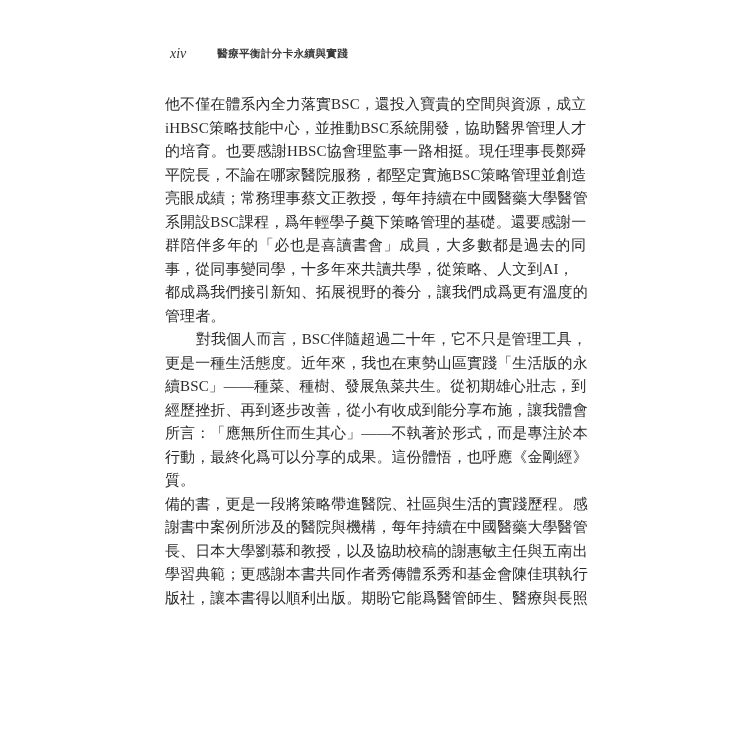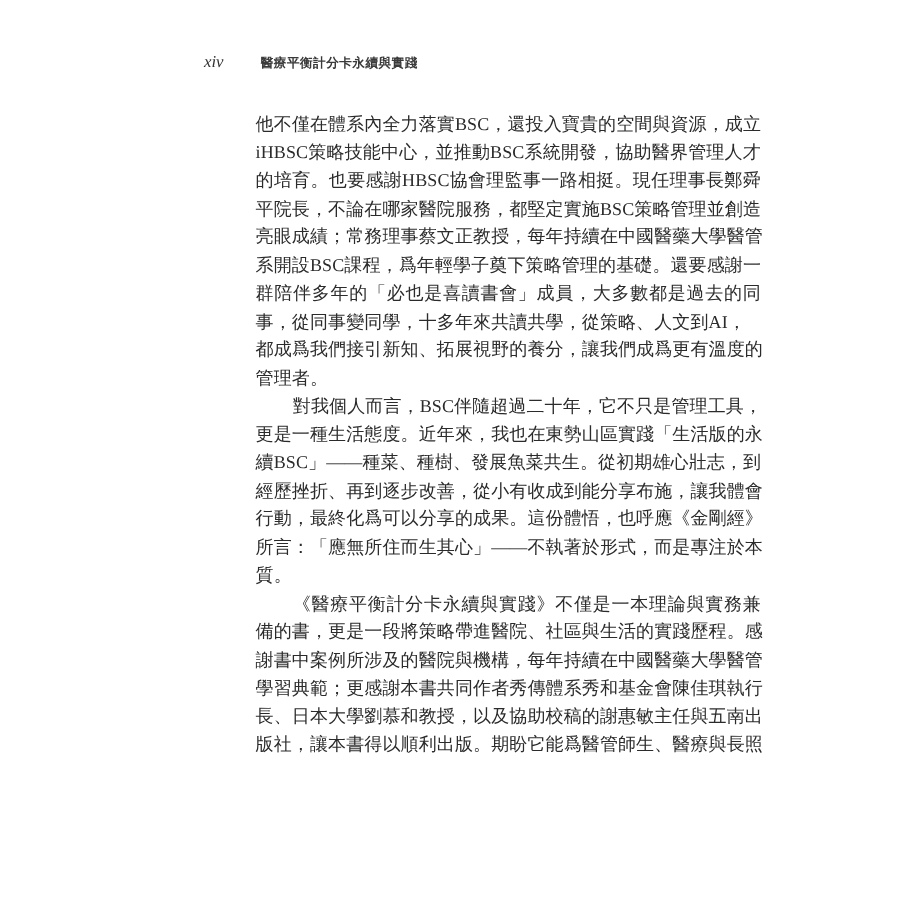--- a/index.html
+++ b/index.html
@@ -35,21 +35,20 @@
     letter-spacing: 0.4px;
     color: #3a3a3a;
     vertical-align: middle;
   }
   
   .body-text {
     position: absolute;
     left: 165px; top: 93px;
     width: 421px;
     color: #2b2b2b;
-    margin-left: 48px;
   }
   .para { margin: 0; padding: 0; }
   .line {
     height: 23.5px;
     line-height: 23.5px;
     font-size: 15px;
     letter-spacing: 0.1px;
     white-space: nowrap;
     overflow: visible;
     text-align: justify;
@@ -82,27 +81,26 @@
     <div class="line short">事，從同事變同學，十多年來共讀共學，從策略、人文到AI，</div>
     <div class="line">都成爲我們接引新知、拓展視野的養分，讓我們成爲更有溫度的</div>
     <div class="line short">管理者。</div>
   </section>
 
   <section class="para">
     <div class="line short indent">對我個人而言，BSC伴隨超過二十年，它不只是管理工具，</div>
     <div class="line">更是一種生活態度。近年來，我也在東勢山區實踐「生活版的永</div>
     <div class="line">續BSC」——種菜、種樹、發展魚菜共生。從初期雄心壯志，到</div>
     <div class="line">經歷挫折、再到逐步改善，從小有收成到能分享布施，讓我體會</div>
+    <div class="line">所言：「應無所住而生其心」——不執著於形式，而是專注於本</div>
     <div class="line">行動，最終化爲可以分享的成果。這份體悟，也呼應《金剛經》</div>
-    <div class="line">所言：「應無所住而生其心」——不執著於形式，而是專注於本</div>
     <div class="line short">質。</div>
   </section>
 
   <section class="para">
-    <div class="line indent">《醫療平衡計分卡永續與實踐》不僅是一本理論與實務兼</div>
     <div class="line">備的書，更是一段將策略帶進醫院、社區與生活的實踐歷程。感</div>
     <div class="line">謝書中案例所涉及的醫院與機構，每年持續在中國醫藥大學醫管</div>
+    <div class="line">長、日本大學劉慕和教授，以及協助校稿的謝惠敏主任與五南出</div>
     <div class="line">學習典範；更感謝本書共同作者秀傳體系秀和基金會陳佳琪執行</div>
-    <div class="line">長、日本大學劉慕和教授，以及協助校稿的謝惠敏主任與五南出</div>
     <div class="line">版社，讓本書得以順利出版。期盼它能爲醫管師生、醫療與長照</div>
   </section>
 
 </main>
 
 </body></html>

